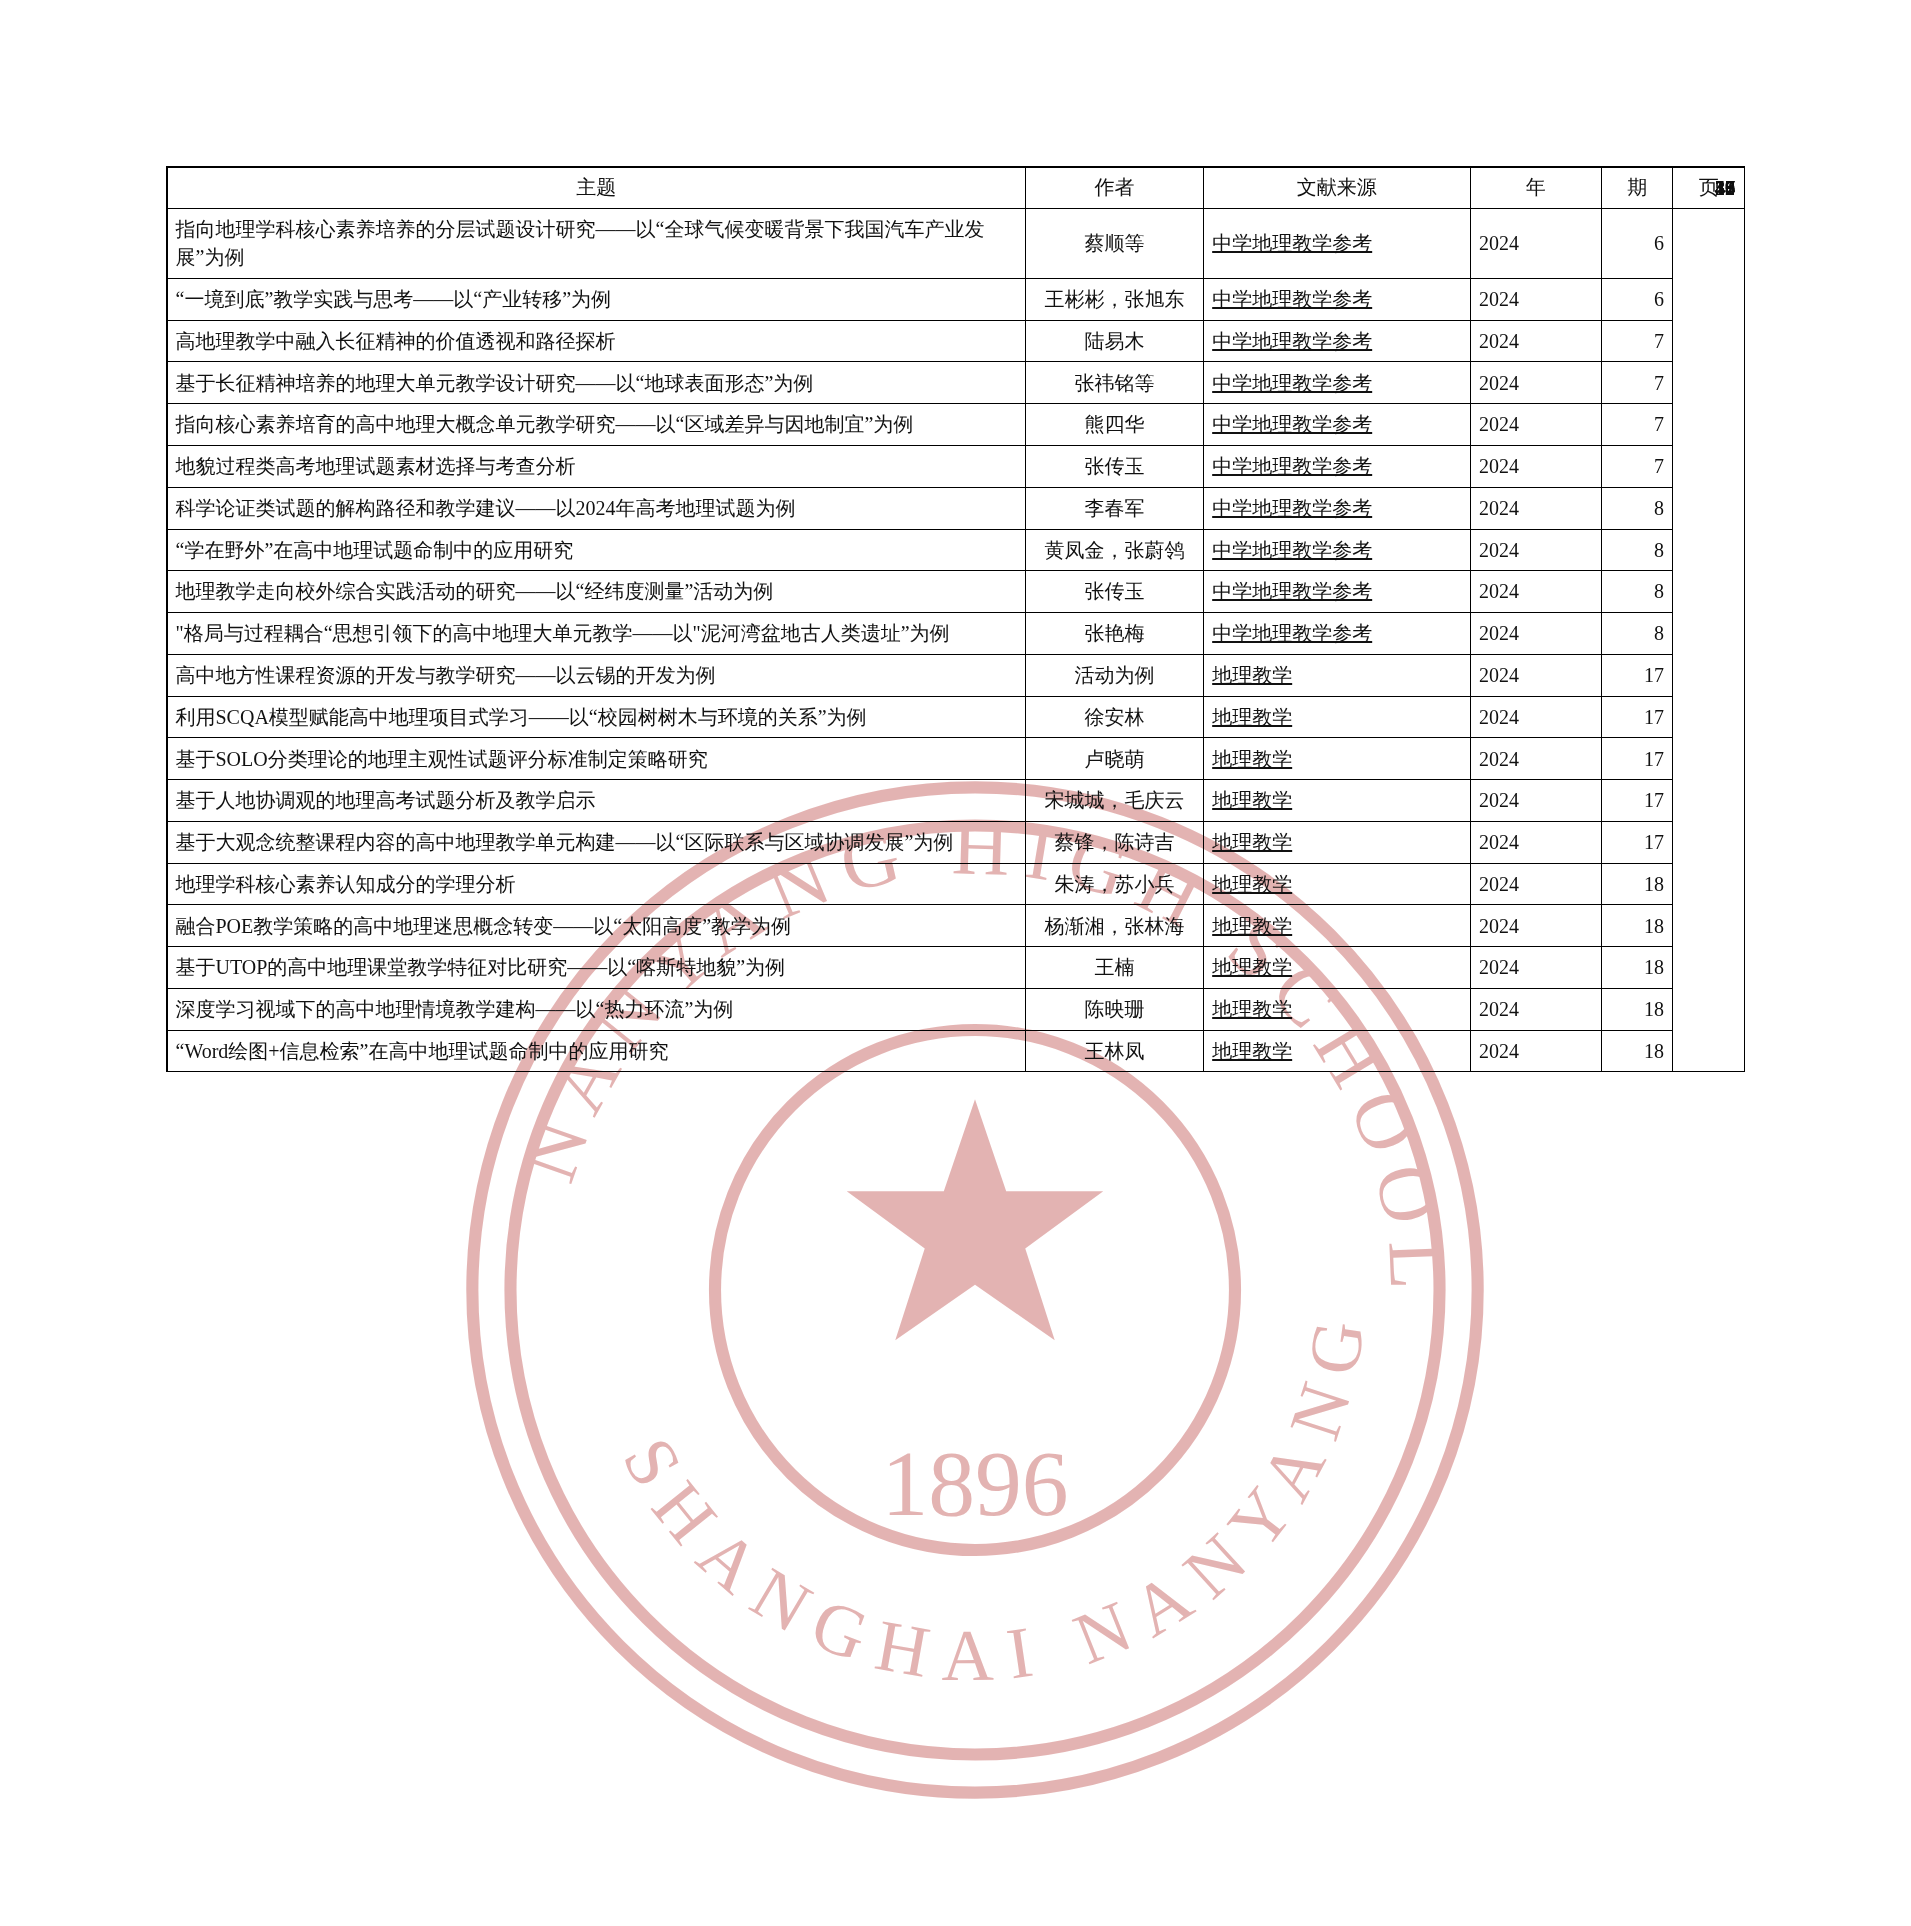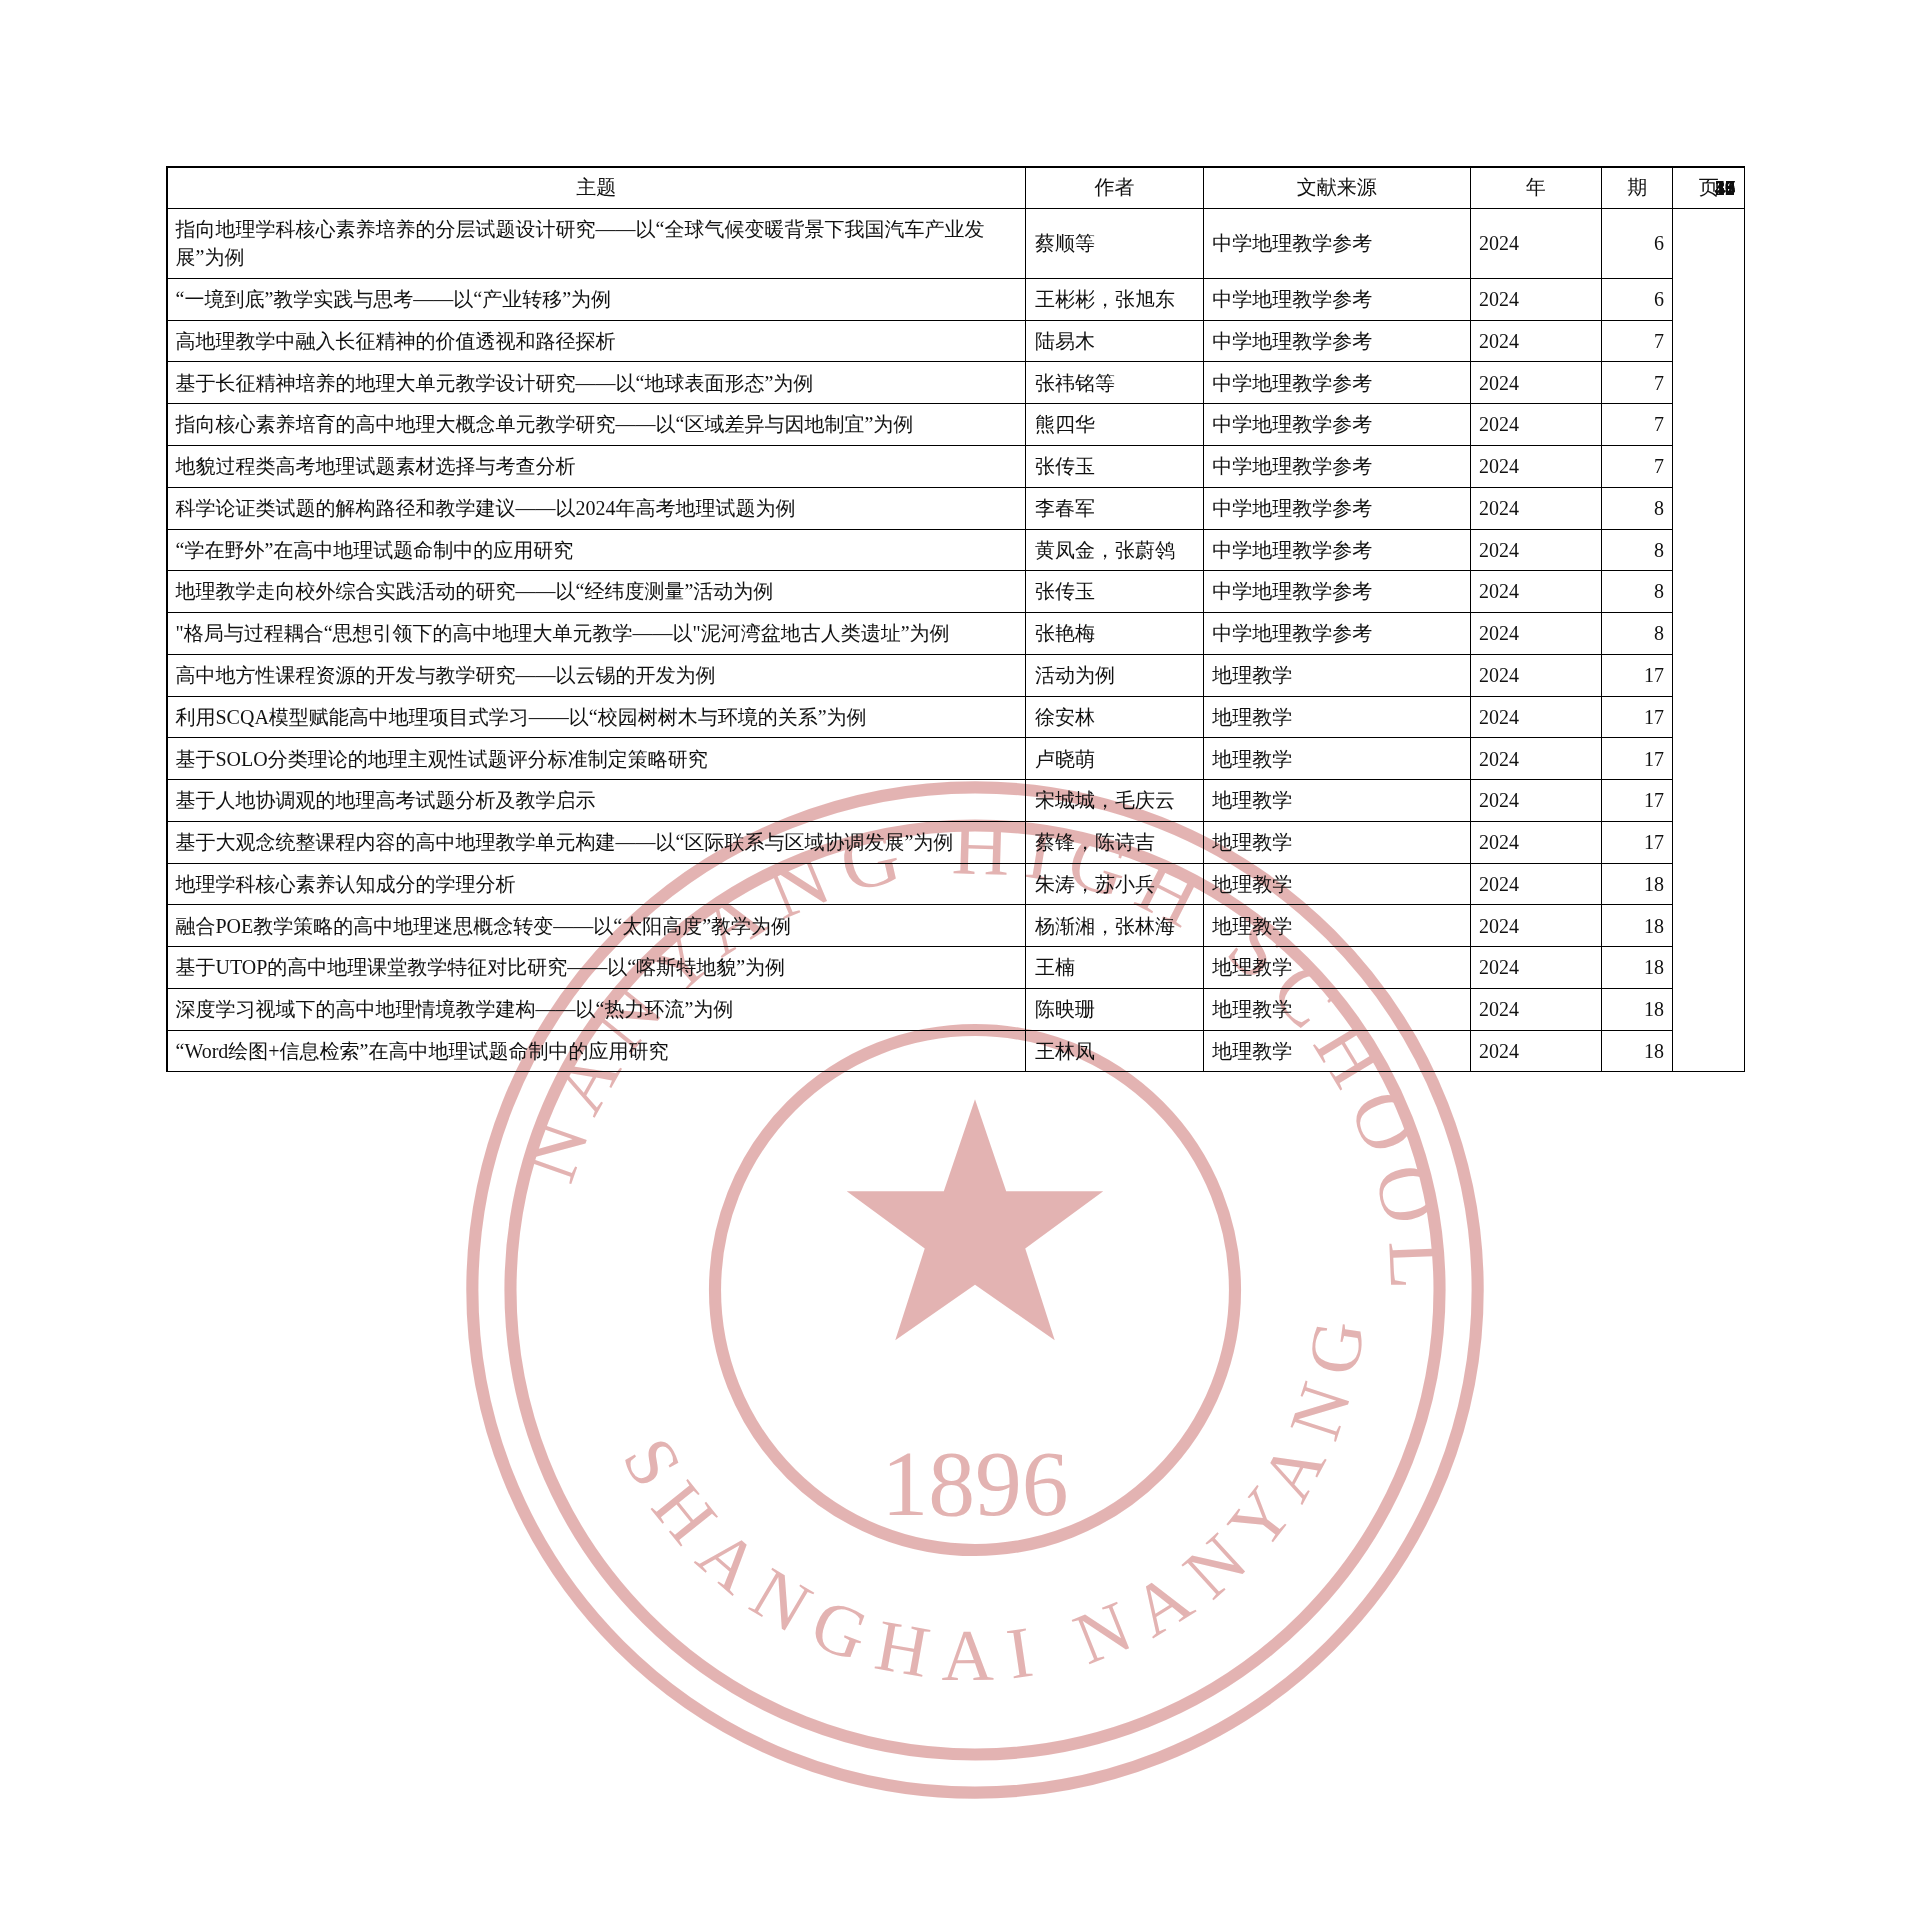--- a/index.html
+++ b/index.html
@@ -60,22 +60,22 @@
     font-size: 21.6px;
   }
   col.c-title   { width: 805px; }
   col.c-author  { width: 166px; }
   col.c-source  { width: 250px; }
   col.c-year    { width: 123px; }
   col.c-issue   { width: 67px; }
   col.c-page    { width: 67px; }
 
   td.title   { text-align: left; margin-top: 48px; }
-  td.author  { text-align: left; }
-  td.source  { text-align: left; }
+  td.author  { text-align: center; }
+  td.source  { text-align: left; text-decoration: underline; }
   td.year    { }
   td.issue   { text-align: right; }
   td.page    { text-align: right; }
 </style>
 </head>
 <body>
 
 <div class="watermark">
   <svg viewBox="0 0 600 600" xmlns="http://www.w3.org/2000/svg">
     <g fill="none" stroke="#c96a68" stroke-width="7">

